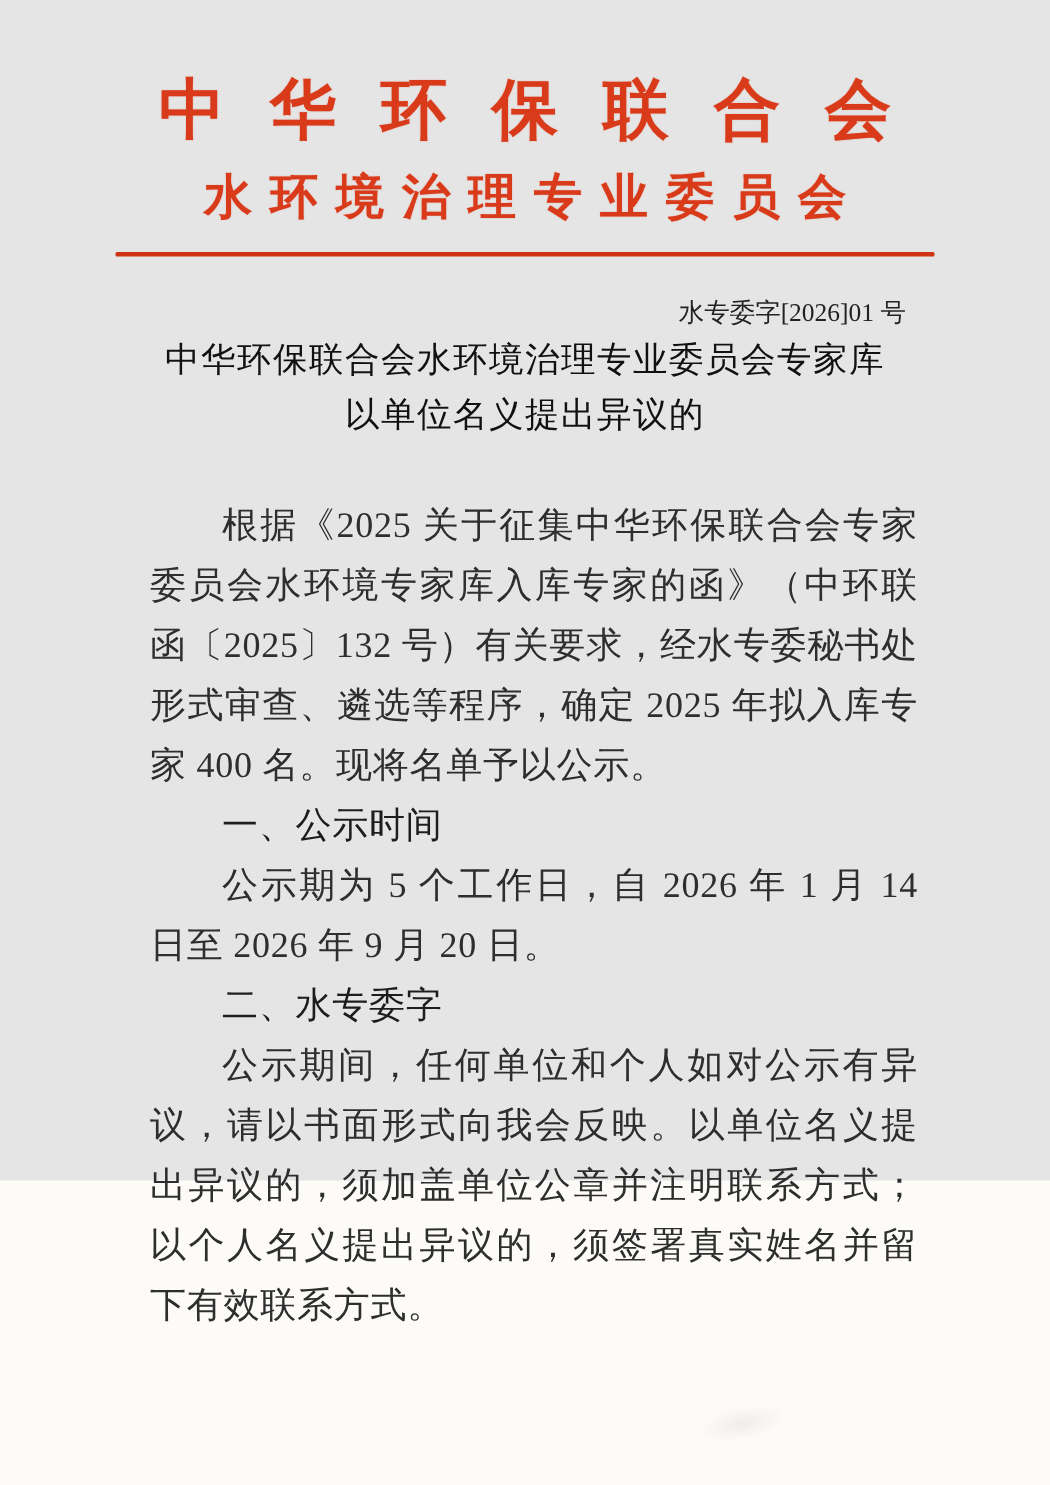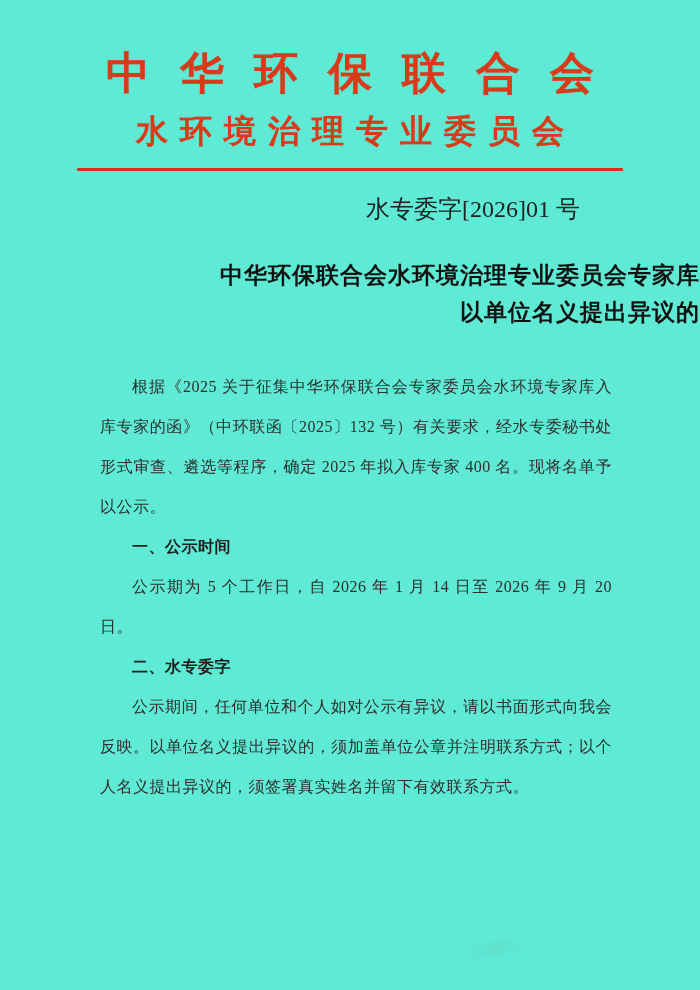--- a/index.html
+++ b/index.html
@@ -7,22 +7,22 @@
     padding: 0;
     width: 700px;
     height: 990px;
     overflow: hidden;
     background: #fcfbf8;
     font-family: "Liberation Serif", "DejaVu Serif", serif;
   }
   .page {
     position: relative;
     width: 700px;
-    height: 990px;
-    background: #5eead4;
+    height: 787px;
+    background: #e5e5e5;
     color: #2b2b2b;
   }
   
   .letterhead {
     padding-top: 48px;
     text-align: center;
     color: #d93a1a;
     font-weight: bold;
   }
   .lh-line1 {
@@ -44,50 +44,49 @@
     width: 546px;
     height: 3px;
     margin: 13px auto 0 auto;
     background: #cf3315;
     border-radius: 1px;
   }
   
   .doc-number {
     margin-top: 26px;
     text-align: right;
-    padding-right: 120px;
-    font-size: 24px;
+    padding-right: 96px;
+    font-size: 17px;
     line-height: 24px;
     color: #222;
   }
   
   .notice-title {
-    margin-top: 36px;
-    text-align: right;
-    font-weight: bold;
+    text-align: center;
+    font-weight: normal;
     color: #111;
     font-size: 23px;
     line-height: 37px;
     letter-spacing: 1px;
   }
   
   .doc-body {
     margin: 36px 88px 0 100px;
-    font-size: 16px;
+    font-size: 24px;
     line-height: 40px;
     text-align: justify;
     color: #2e2e2e;
     letter-spacing: 0.5px;
   }
   .doc-body p {
     margin: 0;
     text-indent: 2em;
   }
   .doc-body p.section-heading {
-    font-weight: bold;
+    font-weight: normal;
     color: #1d1d1d;
   }
   
   .scan-smudge {
     position: absolute;
     left: 465px;
     top: 938px;
     width: 60px;
     height: 22px;
     background: radial-gradient(ellipse at center, rgba(120,120,120,0.10), rgba(120,120,120,0) 70%);

